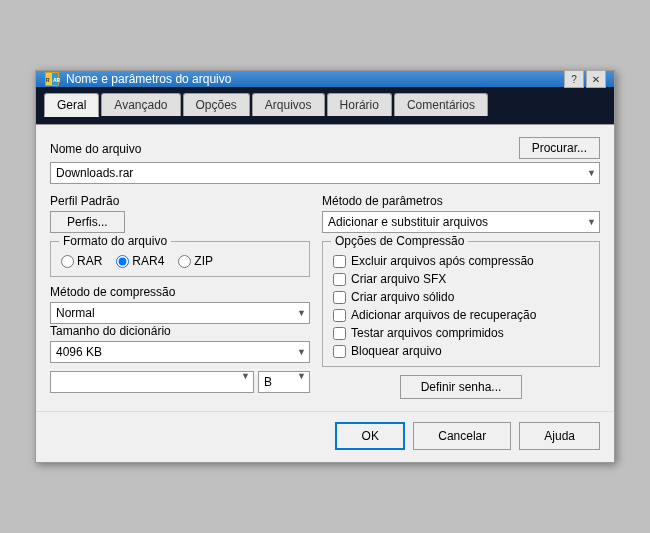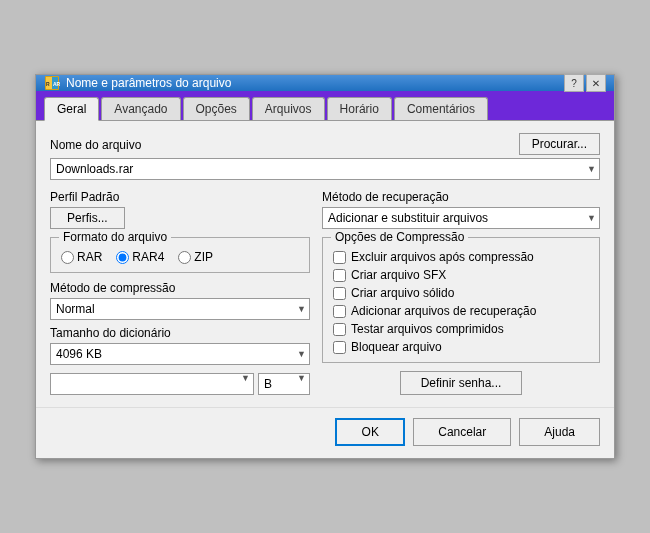--- a/index.html
+++ b/index.html
@@ -57,25 +57,25 @@
       color: #333;
       font-size: 10px;
       cursor: pointer;
       display: flex;
       align-items: center;
       justify-content: center;
     }
 
     
     .tab-bar {
-      background: #6d28d9;
+      background: #0f172a;
       border-bottom: 1px solid #999;
       display: flex;
       align-items: flex-end;
-      padding: 6px 8px 0 8px;
+      padding: 6px 8px 8px 8px;
       gap: 2px;
     }
     .tab {
       padding: 4px 12px;
       border: 1px solid #999;
       border-bottom: none;
       background: #e0e0e0;
       cursor: pointer;
       font-size: 12px;
       border-radius: 3px 3px 0 0;
@@ -261,21 +261,20 @@
       border: 1px solid #999;
       cursor: pointer;
       font-size: 12px;
       min-width: 70px;
     }
     .footer-btn.ok {
       border: 2px solid #0078d4;
     }
 
     .method-row {
-      margin-bottom: 6px;
     }
     .dict-row {
       margin-bottom: 8px;
     }
     .divide-row {
       margin-bottom: 0;
     }
   </style>
 </head>
 <body>
@@ -324,21 +323,21 @@
     </div>
 
     <div class="two-col" style="margin-bottom:8px;">
       <div class="col-left">
         <span class="field-label">Perfil Padrão</span>
         <div style="margin-top:3px;">
           <button class="perfil-btn">Perfis...</button>
         </div>
       </div>
       <div class="col-right">
-        <span class="field-label">Método de recuperação</span>
+        <span class="field-label">Método de parâmetros</span>
         <div class="select-wrapper" style="margin-top:3px;">
           <select>
             <option>Adicionar e substituir arquivos</option>
             <option>Adicionar e atualizar arquivos</option>
             <option>Apenas atualizar arquivos</option>
             <option>Sincronizar conteúdo do arquivo</option>
           </select>
           <span class="select-arrow">▼</span>
         </div>
       </div>

